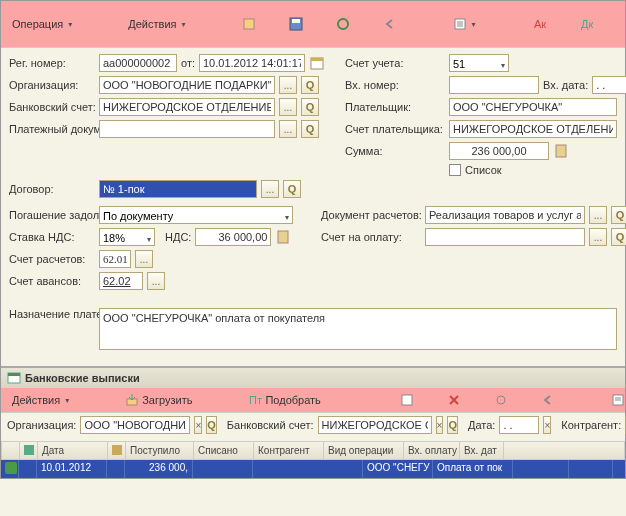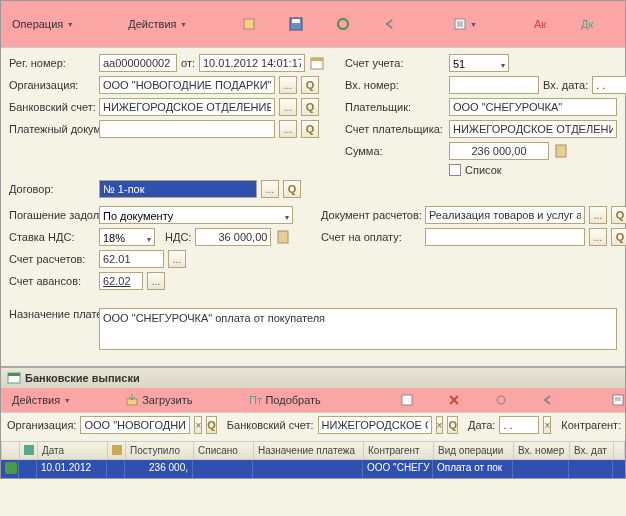--- a/index.html
+++ b/index.html
@@ -219,21 +219,21 @@
           <span class="lbl" style="margin-left:6px">НДС:</span>
           <input class="input" style="width: 76px; text-align: right;" value="36 000,00">
           <span class="btn-cal">
               <svg width="14" height="14">
                 <rect x="2" y="1" width="10" height="12" fill="#e8d090" stroke="#a87"></rect>
               </svg>
             </span>
         </div>
         <div class="row">
           <span class="lbl" style="width:86px">Счет расчетов:</span>
-          <input class="input" style="width: 65px;" value="62.01">
+          <input class="input" style="width: 32px; font-family: Liberation Serif, serif;" value="62.01">
           <button class="btn-dots">...</button>
         </div>
         <div class="row">
           <span class="lbl" style="width:86px">Счет авансов:</span>
           <input class="input" style="width: 44px; text-decoration: underline;" value="62.02">
           <button class="btn-dots">...</button>
         </div>
       </div>
       <div class="right-col">
         <div style="height:26px"></div>
@@ -360,24 +360,23 @@
           </svg>
         </div>
       <div style="width:70px">Дата</div>
       <div style="width:18px">
           <svg width="10" height="10">
             <rect width="10" height="10" fill="#ca5"></rect>
           </svg>
         </div>
       <div style="width:68px">Поступило</div>
       <div style="width:60px">Списано</div>
-      <div style="width:110px">Назначение платежа</div>
       <div style="width:70px">Контрагент</div>
       <div style="width:80px">Вид операции</div>
-      <div style="width:56px">Вх. номер</div>
+      <div style="width:56px">Вх. оплату</div>
       <div style="width:44px">Вх. дат</div>
     </div>
     <div class="grid-row">
       <div style="width:18px"><span class="green-ico"></span></div>
       <div style="width:18px"></div>
       <div style="width:70px">10.01.2012</div>
       <div style="width:18px"></div>
       <div style="width:68px;text-align:right">236 000,</div>
       <div style="width:60px"></div>
       <div style="width:110px"></div>

